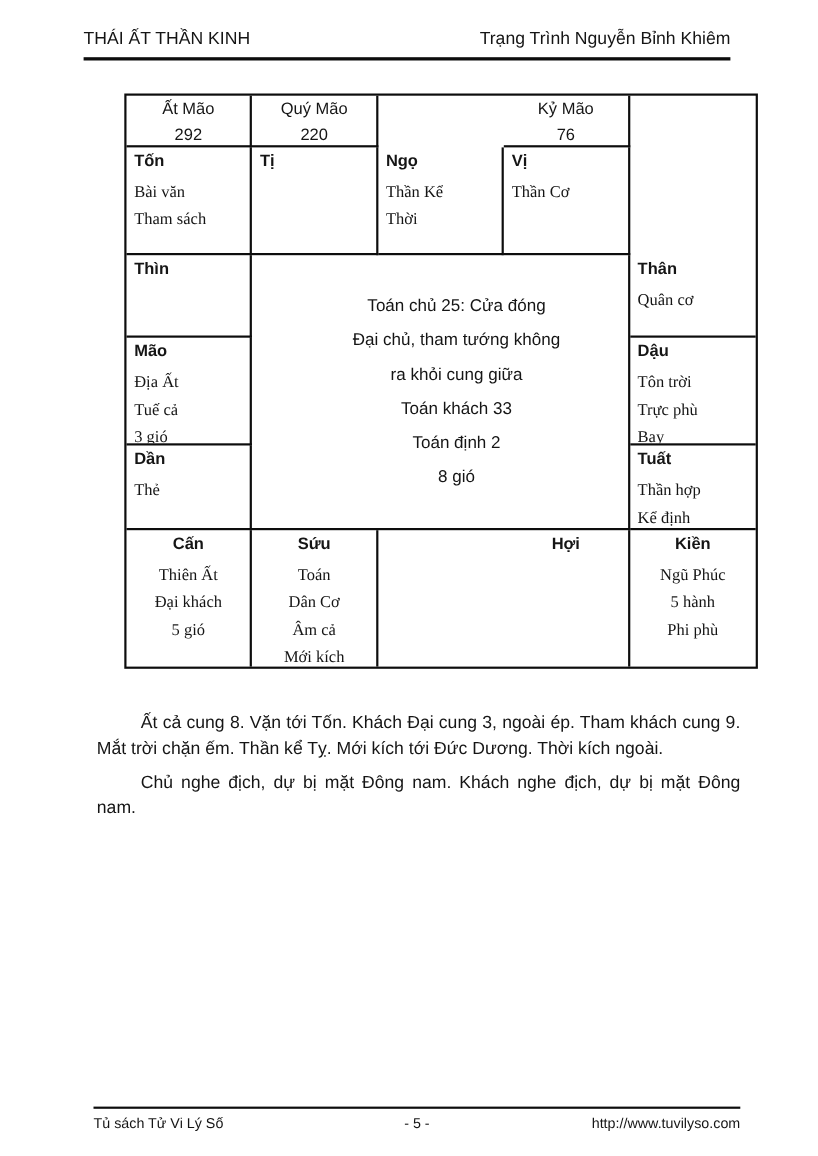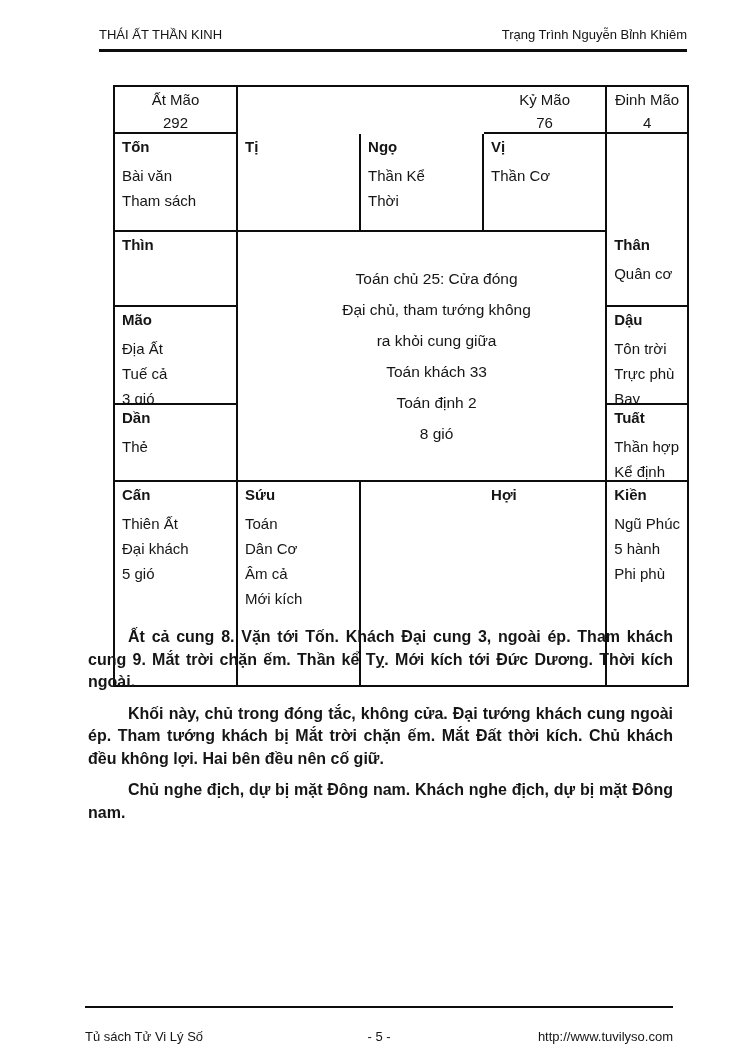--- a/index.html
+++ b/index.html
@@ -3,56 +3,56 @@
 <meta charset="utf-8">
 <style>
   * { margin:0; padding:0; box-sizing:border-box; }
   html,body { background:#fff; }
   body {
     width:744px; height:1051px; position:relative;
     font-family:"Liberation Sans", sans-serif;
     color:#151515;
   }
   .page-header {
-    position:absolute; left:99px; top:27px; width:588px;
+    position:absolute; left:76px; top:27px; width:588px;
     display:flex; justify-content:space-between; align-items:flex-end;
-    font-size:13px; padding-bottom:7px;
+    font-size:16px; padding-bottom:7px;
     border-bottom:3px solid #0d0d0d;
   }
   
   .chart-table {
-    position:absolute; left:113px; top:85px; width:576px; height:602px;
+    position:absolute; left:113px; top:85px; width:576px; height:523px;
     border:2px solid #0d0d0d;
     display:grid;
-    grid-template-columns:repeat(4, 1fr);
+    grid-template-columns:repeat(5, 1fr);
     grid-template-rows:47px 98px 75px 98px 77px 1fr;
     font-size:15px;
   }
   .tcell { border-right:2px solid #0d0d0d; border-bottom:2px solid #0d0d0d; padding:2px 7px 0 7px; overflow:hidden; }
   .tcell.no-r { border-right:none; }
-  .tcell.no-b { border-bottom:none; }
+  .tcell.no-b { border-bottom:none;text-align:center; }
   .year-cell { text-align:center; line-height:23px; padding-top:1px; }
   .cell-title { font-weight:bold; line-height:22px; margin-bottom:5px; }
-  .cell-line { line-height:25px; }
+  .cell-line { line-height:25px;font-family:Liberation Serif, serif; }
   .center-cell {
     grid-column:2 / 5; grid-row:3 / 6;
     border-right:2px solid #0d0d0d; border-bottom:2px solid #0d0d0d;
     display:flex; flex-direction:column; align-items:center; justify-content:center;
     text-align:center; line-height:31px; font-size:15.5px;padding-left:30px;
   }
   
   .body-text {
-    position:absolute; left:88px; top:626px; width:585px;
-    font-size:16px; line-height:22.5px; text-align:justify;font-weight:bold;
+    position:absolute; left:88px; top:647px; width:585px;
+    font-size:16px; line-height:22.5px; text-align:justify;
   }
   .body-text p { text-indent:40px; margin-bottom:9px; }
   
   .page-footer {
     position:absolute; left:85px; top:1006px; width:588px;
-    border-top:2px solid #0d0d0d; padding-top:21px;
+    border-top:2px solid #0d0d0d; padding-top:5px;
     display:flex; font-size:13px;
   }
   .page-footer .f-left  { flex:1; text-align:left; }
   .page-footer .f-mid   { flex:1; text-align:center; }
   .page-footer .f-right { flex:1; text-align:right; }
   .page-footer a { color:#151515; cursor:pointer; }
 </style>
 </head>
 <body>
 
@@ -60,27 +60,27 @@
   <span>THÁI ẤT THẦN KINH</span>
   <span>Trạng Trình Nguyễn Bỉnh Khiêm</span>
 </div>
 
 <div class="chart-table">
 
   <div class="tcell year-cell" style="grid-area:1/1">
     <div>Ất Mão</div>
     <div>292</div>
   </div>
+  <div class="tcell year-cell" style="grid-area:1/2">
+    <div>Quý Mão</div>
+    <div>220</div>
+  </div>
   <div class="tcell year-cell" style="grid-area:1/4">
     <div>Kỷ Mão</div>
     <div>76</div>
-  </div>
-  <div class="tcell year-cell no-r" style="grid-area:1/5">
-    <div>Đinh Mão</div>
-    <div>4</div>
   </div>
 
   <div class="tcell" style="grid-area:2/1">
     <div class="cell-title">Tốn</div>
     <div class="cell-line">Bài văn</div>
     <div class="cell-line">Tham sách</div>
   </div>
   <div class="tcell" style="grid-area:2/2">
     <div class="cell-title">Tị</div>
   </div>
@@ -152,21 +152,20 @@
   <div class="tcell no-r no-b" style="grid-area:6/5">
     <div class="cell-title">Kiền</div>
     <div class="cell-line">Ngũ Phúc</div>
     <div class="cell-line">5 hành</div>
     <div class="cell-line">Phi phù</div>
   </div>
 </div>
 
 <div class="body-text">
   <p>Ất cả cung 8. Vặn tới Tốn. Khách Đại cung 3, ngoài ép. Tham khách cung 9. Mắt trời chặn ếm. Thần kể Tỵ. Mới kích tới Đức Dương. Thời kích ngoài.</p>
-  <p>Khối này, chủ trong đóng tắc, không cửa. Đại tướng khách cung ngoài ép. Tham tướng khách bị Mắt trời chặn ếm. Mắt Đất thời kích. Chủ khách đều không lợi. Hai bên đều nên cố giữ.</p>
   <p>Chủ nghe địch, dự bị mặt Đông nam. Khách nghe địch, dự bị mặt Đông nam.</p>
 </div>
 
 <div class="page-footer">
   <span class="f-left">Tủ sách Tử Vi Lý Số</span>
   <span class="f-mid">- 5 -</span>
   <span class="f-right"><a>http://www.tuvilyso.com</a></span>
 </div>
 
 </body></html>

